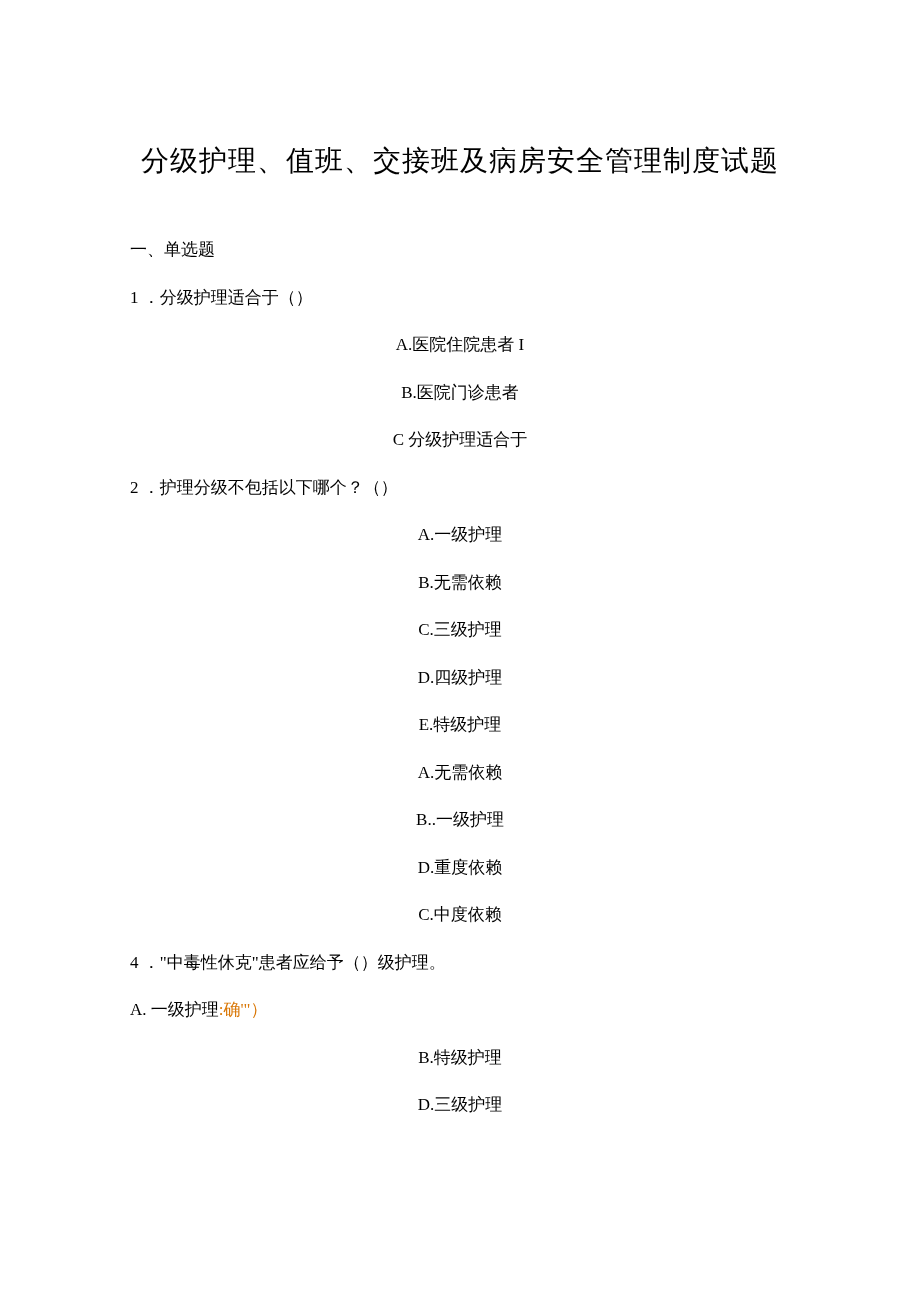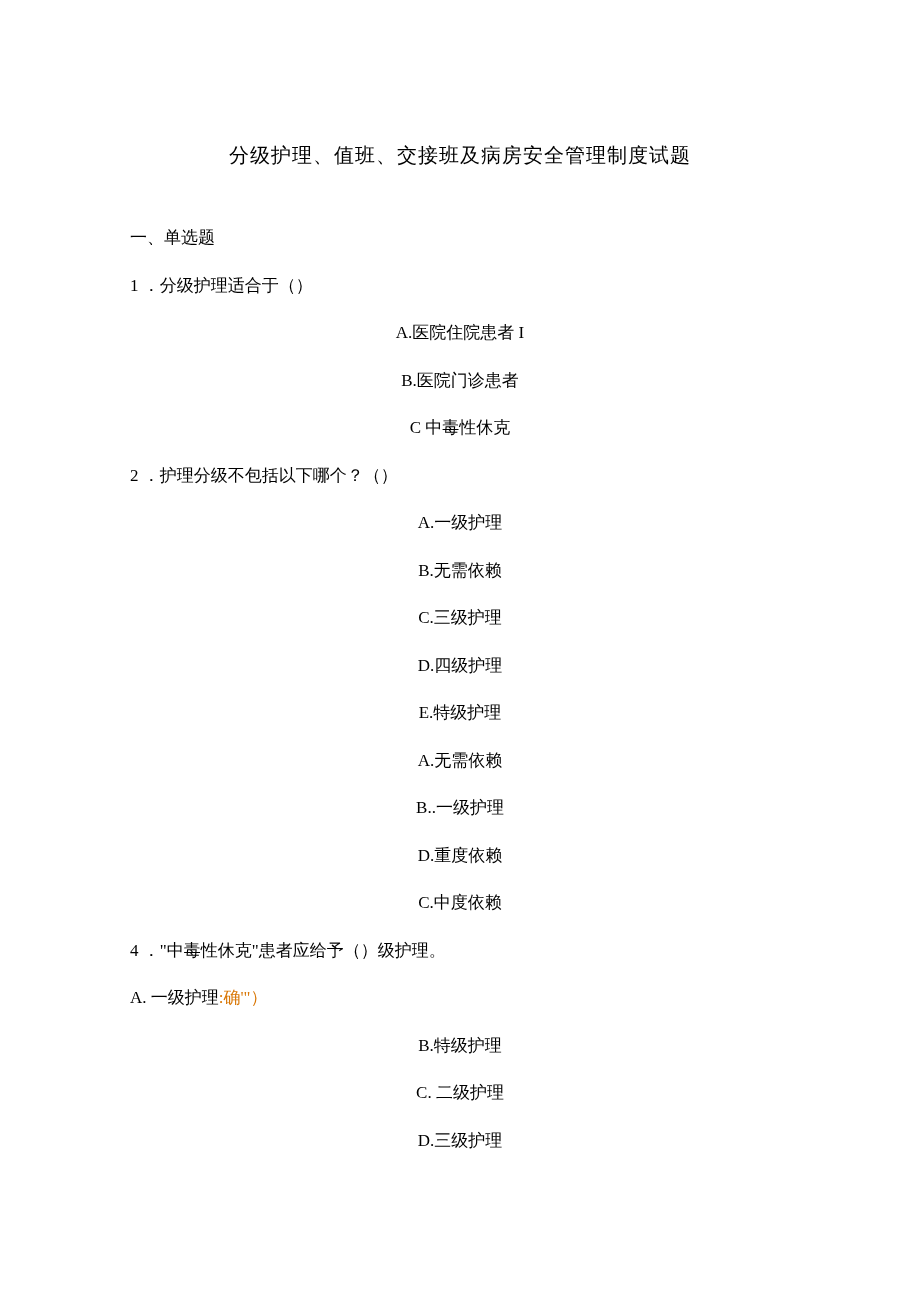--- a/index.html
+++ b/index.html
@@ -12,21 +12,21 @@
       font-family: "SimSun", "宋体", serif;
       width: 920px;
       min-height: 1301px;
       padding: 140px 130px 80px 130px;
       font-size: 17px;
       color: #000;
       line-height: 1.5;
     }
     .title {
       text-align: center;
-      font-size: 20px;
+      font-size: 28px;
       font-weight: normal;
       margin-bottom: 55px;
       letter-spacing: 1px;
     }
     .section-heading {
       margin-bottom: 22px;
     }
     .question-text {
       margin-bottom: 22px;
       font-family: Liberation Serif, serif;
@@ -54,21 +54,21 @@
 <h1 class="title">分级护理、值班、交接班及病房安全管理制度试题</h1>
 
 <div class="section-heading">一、单选题</div>
 
 <div class="question-block">
   <div class="question-text">
     <span class="q-num">1 ．</span><span>分级护理适合于（）</span>
   </div>
   <div class="option">A.医院住院患者 I</div>
   <div class="option">B.医院门诊患者</div>
-  <div class="option">C 中毒性休克</div>
+  <div class="option">C 分级护理适合于</div>
 </div>
 
 <div class="question-block">
   <div class="question-text">
     <span class="q-num">2  ．</span><span>护理分级不包括以下哪个？（）</span>
   </div>
   <div class="option">A.一级护理</div>
   <div class="option">B.无需依赖</div>
   <div class="option">C.三级护理</div>
   <div class="option">D.四级护理</div>
@@ -83,15 +83,14 @@
 </div>
 
 <div class="question-block">
   <div class="question-text">
     <span class="q-num">4  ．</span><span>"中毒性休克"患者应给予（）级护理。</span>
   </div>
   <div class="option-with-hint">
     <span>A. 一级护理</span><span class="hint">:确'"）</span>
   </div>
   <div class="option">B.特级护理</div>
-  <div class="option">C. 二级护理</div>
   <div class="option">D.三级护理</div>
 </div>
 
 </body></html>

